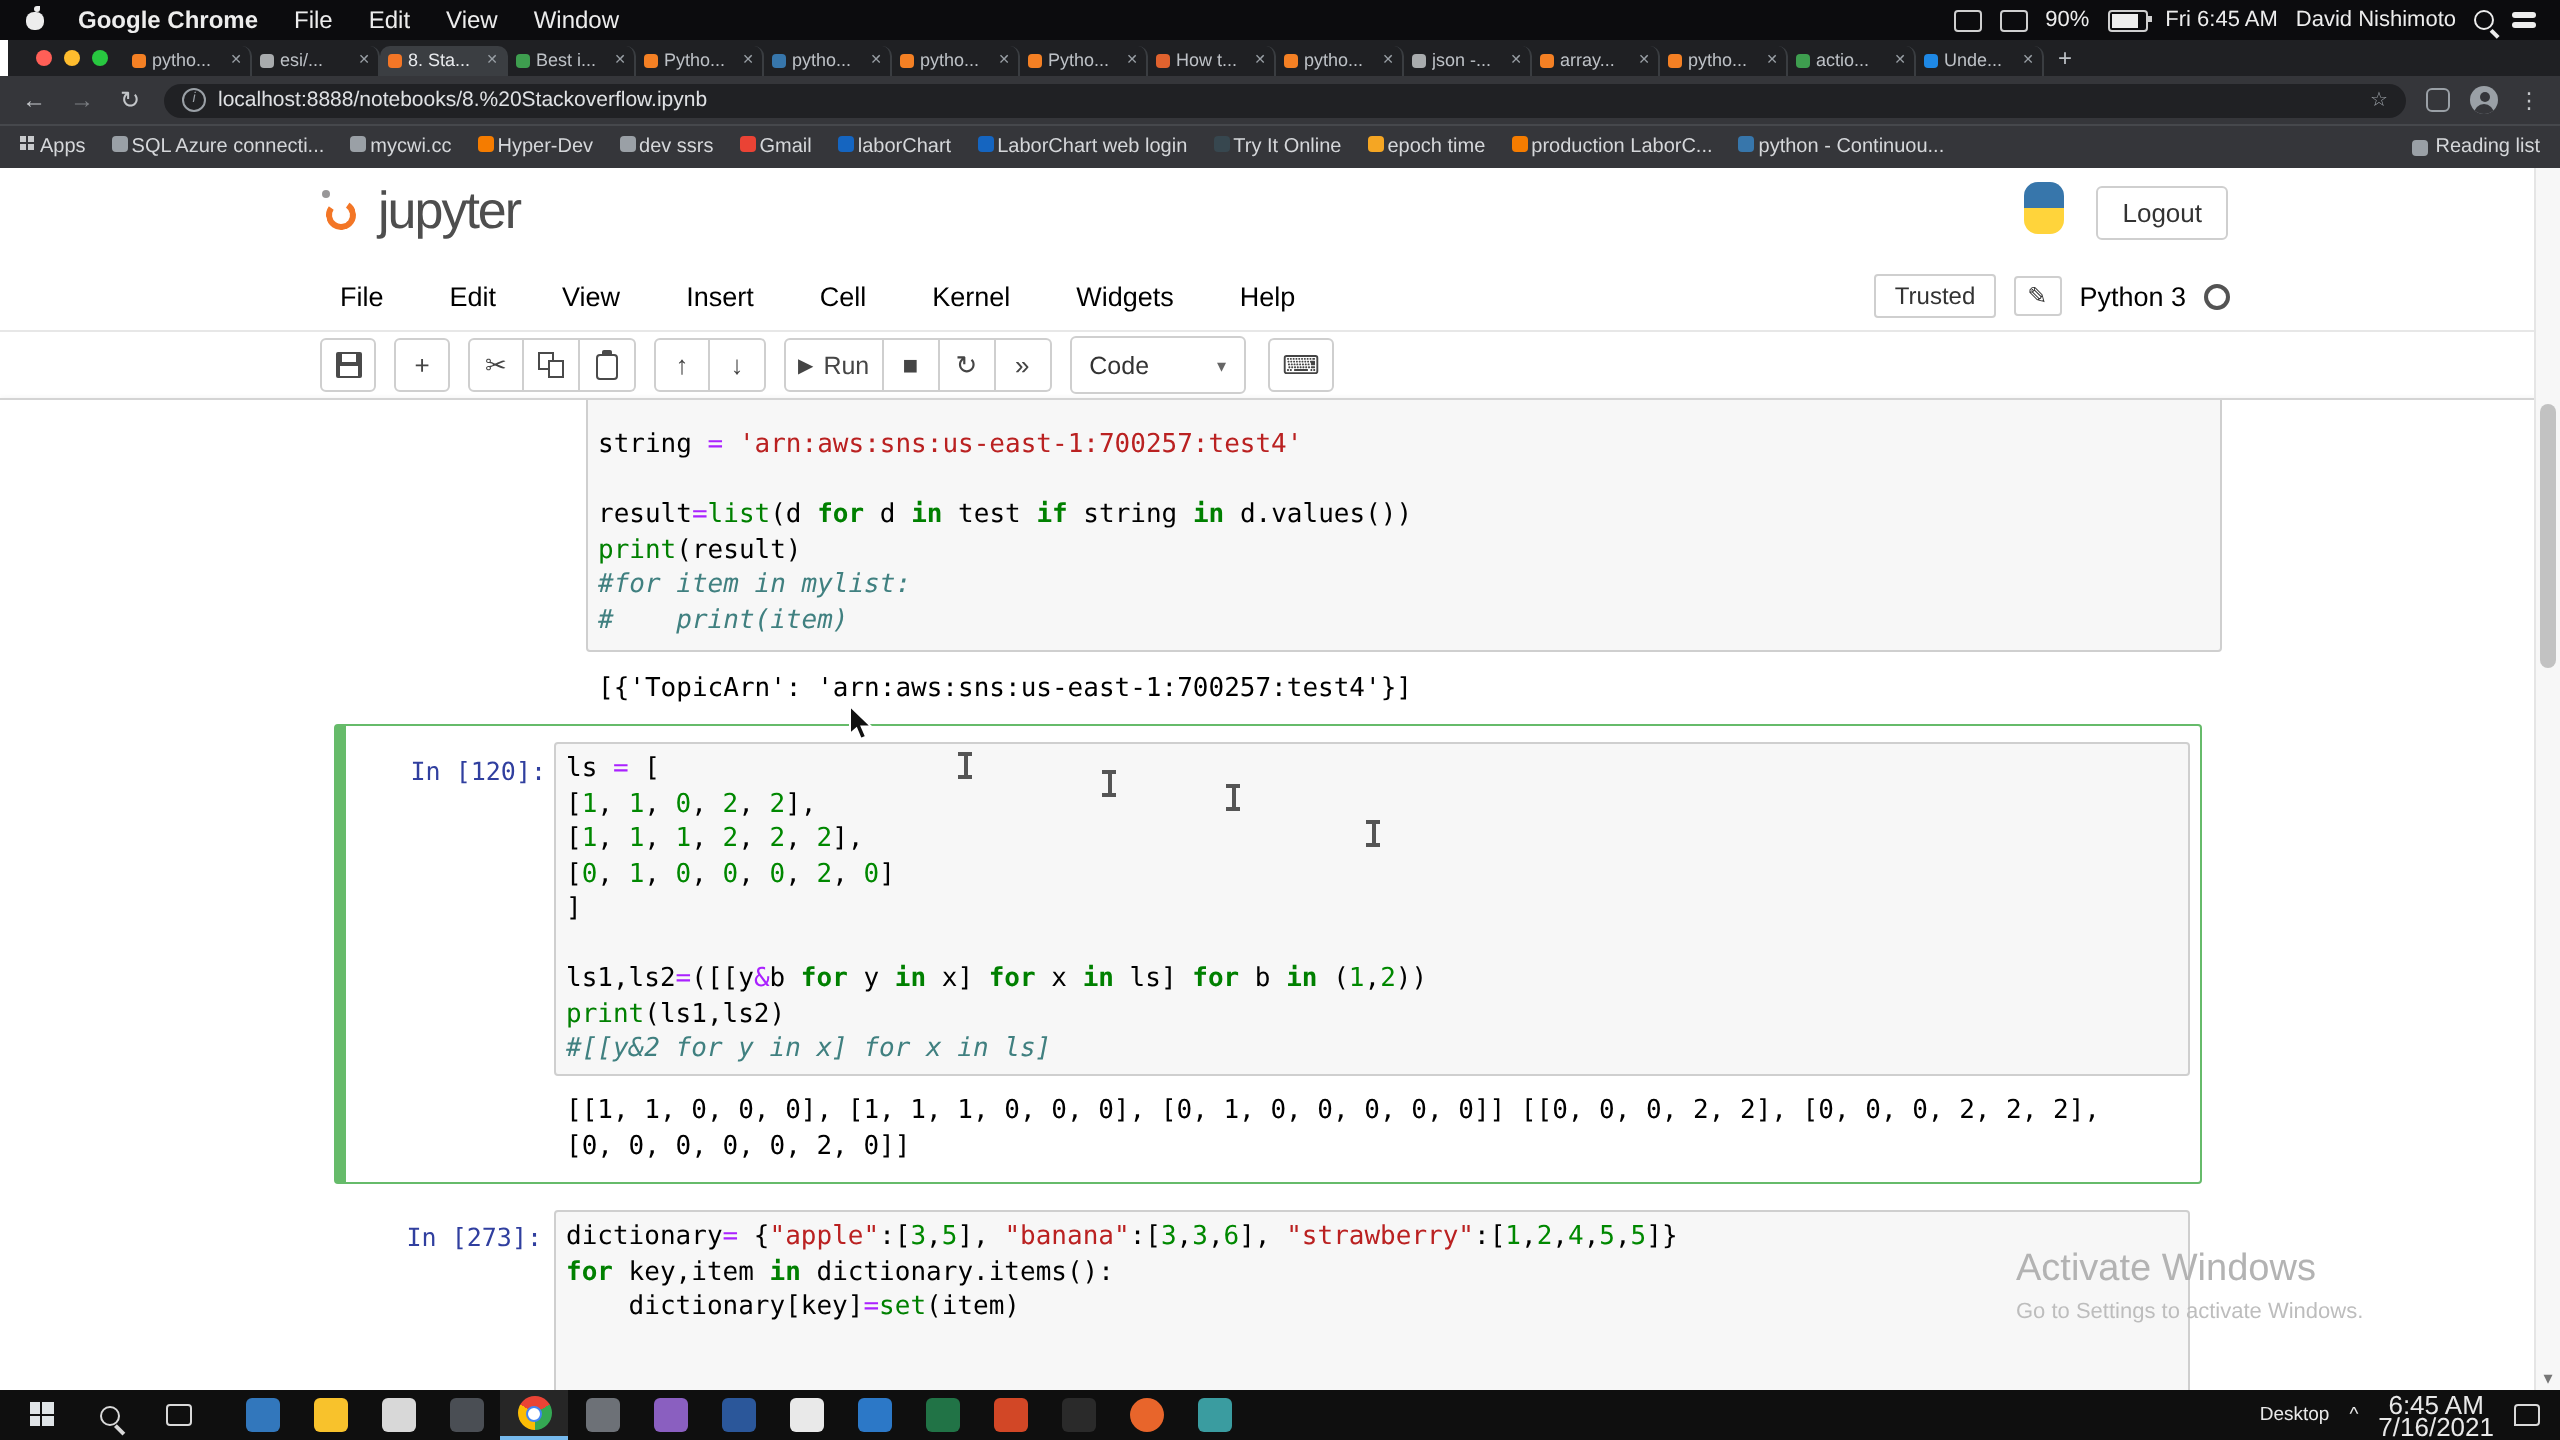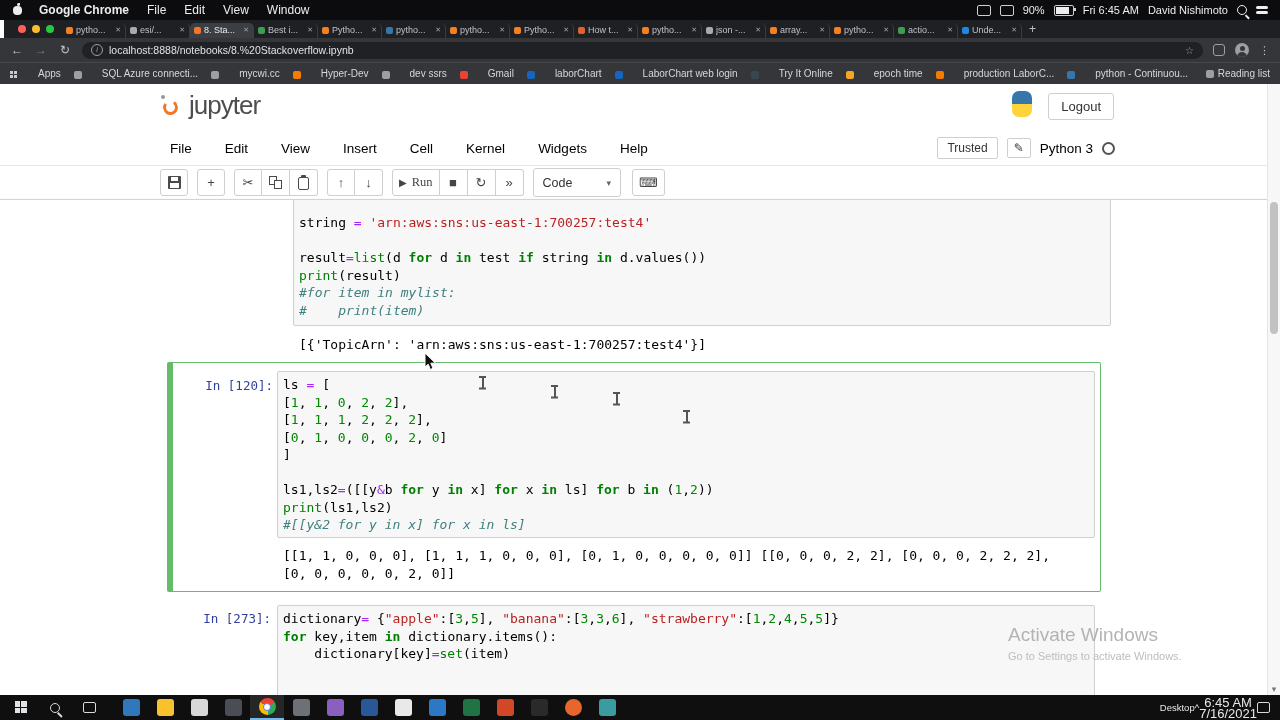--- a/index.html
+++ b/index.html
@@ -46,21 +46,21 @@
   .star{font-size:10px;color:#9aa0a6;flex:none;}
   .exticon{width:12px;height:12px;border:1.5px solid #9aa0a6;border-radius:3px;box-sizing:border-box;flex:none;}
   .avatar{width:14px;height:14px;border-radius:50%;background:#9aa0a6;position:relative;overflow:hidden;flex:none;}
   .avatar:before{content:"";position:absolute;left:4.5px;top:2.5px;width:5px;height:5px;border-radius:50%;background:#35363a;}
   .avatar:after{content:"";position:absolute;left:2px;top:8.5px;width:10px;height:7px;border-radius:5px 5px 0 0;background:#35363a;}
   .kebab{font-size:11px;flex:none;}
 
   
   .bookmarks{position:absolute;top:62px;left:0;width:100%;height:22px;background:#35363a;border-top:1px solid #46484c;display:flex;align-items:center;padding:0 10px;box-sizing:border-box;font-size:10px;color:#d5d7da;}
   #bmlist{display:flex;align-items:center;gap:13px;overflow:hidden;flex:1;min-width:0;}
-  .bm{display:flex;align-items:flex-end;gap:20px;flex:none;}
+  .bm{display:flex;align-items:flex-start;gap:2px;flex:none;}
   .bmi{width:8px;height:8px;border-radius:2px;flex:none;}
   .bm-grid{width:8px;height:8px;display:grid;grid-template-columns:3px 3px;grid-template-rows:3px 3px;gap:1px;flex:none;}
   .bm-grid i{background:#c8cacc;display:block;}
   .rlist{flex:none;margin-left:12px;display:flex;align-items:center;gap:4px;}
   .rlist .bmi{background:#9aa0a6;}
 
   
   .jheader{position:absolute;top:84px;left:0;width:100%;height:116px;background:#fff;}
   .jlogo{position:absolute;left:160px;top:8px;display:flex;align-items:flex-end;gap:5px;}
   .jplanet{width:24px;height:24px;position:relative;}
@@ -80,21 +80,21 @@
   .pencil{border:1px solid #cfcfcf;border-radius:2px;padding:2px 6px;font-size:12px;color:#333;}
   .kname{font-size:13.5px;color:#000;}
   .kcirc{width:13px;height:13px;border:2px solid #535353;border-radius:50%;box-sizing:border-box;}
   .jtoolbar{position:absolute;left:0;right:0;top:82px;height:33px;display:flex;align-items:center;padding-left:160px;box-sizing:border-box;}
   .jgroup{display:flex;margin-right:9px;}
   .jbtn{height:27px;min-width:28px;background:#fff;border:1px solid #cfcfcf;display:flex;align-items:center;justify-content:center;font-size:13px;color:#454545;box-sizing:border-box;padding:0 6px;}
   .jgroup .jbtn + .jbtn{border-left:none;}
   .jgroup .jbtn:first-child{border-radius:3px 0 0 3px;}
   .jgroup .jbtn:last-child{border-radius:0 3px 3px 0;}
   .jgroup .jbtn:only-child{border-radius:3px;}
-  .runlbl{margin-left:5px;font-size:12.5px;font-family:Liberation Serif, serif;}
+  .runlbl{margin-left:5px;font-size:12.5px;}
   .jsel{height:27px;border:1px solid #cfcfcf;border-radius:3px;display:flex;align-items:center;padding:0 9px;font-size:12.5px;color:#333;gap:34px;margin-right:11px;background:#fff;}
   .car{font-size:9px;color:#666;}
   .i-floppy{width:13px;height:13px;background:#4a4a4a;position:relative;border-radius:1px;}
   .i-floppy:before{content:"";position:absolute;left:3px;top:1px;width:7px;height:4px;background:#fff;}
   .i-floppy:after{content:"";position:absolute;left:2px;bottom:1px;width:9px;height:5px;background:#fff;}
   .i-copy{width:13px;height:13px;position:relative;}
   .i-copy:before{content:"";position:absolute;left:0;top:0;width:8px;height:9px;border:1.5px solid #4a4a4a;background:#fff;box-sizing:border-box;}
   .i-copy:after{content:"";position:absolute;right:0;bottom:0;width:8px;height:9px;border:1.5px solid #4a4a4a;background:#fff;box-sizing:border-box;}
   .i-paste{width:11px;height:13px;border:1.5px solid #4a4a4a;border-radius:2px;position:relative;background:#fff;box-sizing:border-box;margin-top:2px;}
   .i-paste:before{content:"";position:absolute;left:1.5px;top:-3.5px;width:5px;height:3px;background:#4a4a4a;border-radius:1px;}
@@ -142,21 +142,21 @@
   .winlogo i{background:#dfe3e6;display:block;}
   .tmag{width:10px;height:10px;border:1.5px solid #d9d9d9;border-radius:50%;position:relative;box-sizing:border-box;}
   .tmag:after{content:"";position:absolute;right:-4px;bottom:-4px;width:6px;height:1.5px;background:#d9d9d9;transform:rotate(45deg);}
   .tview{width:13px;height:11px;border:1.5px solid #d9d9d9;border-radius:2px;box-sizing:border-box;}
   #tbapps{display:flex;margin-left:8px;}
   .appic{width:17px;height:17px;border-radius:3px;}
   .round{border-radius:50%;}
   .tb-active{border-bottom:2px solid #76b9ed;background:#262626;}
   .chromeic{border-radius:50%;background:conic-gradient(from -60deg,#ea4335 0 120deg,#34a853 0 240deg,#fbbc05 0 360deg);position:relative;}
   .chromeic:after{content:"";position:absolute;left:4.5px;top:4.5px;width:8px;height:8px;background:#fff;border:1.5px solid #4285f4;border-radius:50%;box-sizing:border-box;}
-  .tbright{margin-left:auto;display:flex;align-items:center;padding-right:6px;font-size:9.5px;}
+  .tbright{margin-left:auto;display:flex;align-items:center;gap:10px;padding-right:6px;font-size:9.5px;}
   .tbtime{text-align:center;line-height:11px;font-size:13px;}
   .notif{width:13px;height:11px;border:1.5px solid #d9d9d9;border-radius:2px 2px 2px 0;box-sizing:border-box;}
 </style>
 </head>
 <body>
 
 <div id="screen">
 
   <div class="menubar">
     <div class="apple"></div>

